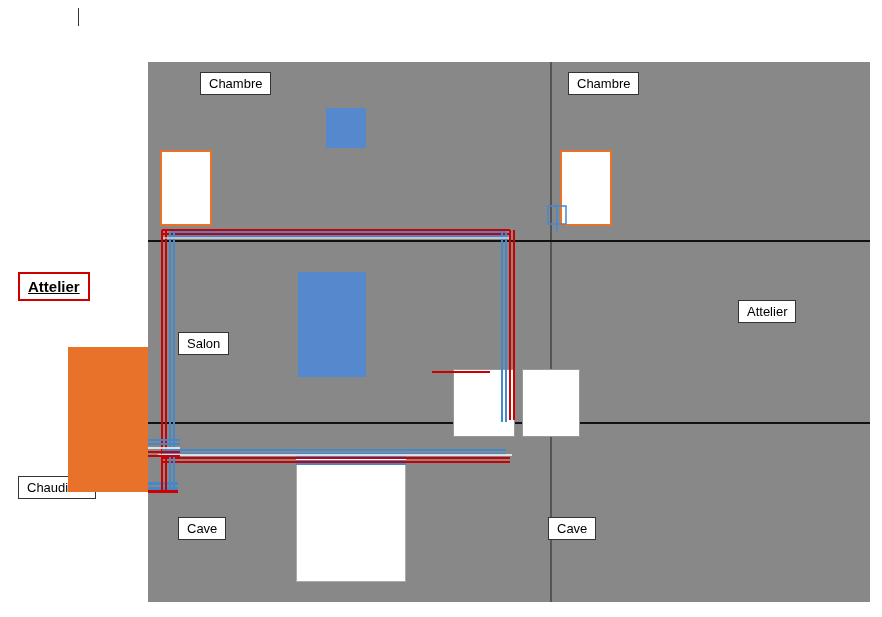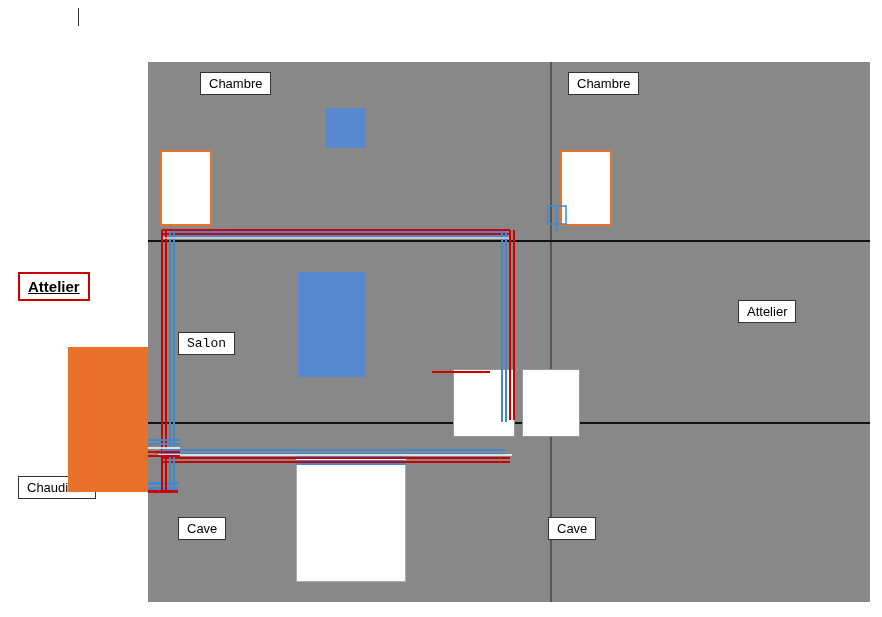--- a/index.html
+++ b/index.html
@@ -147,21 +147,21 @@
   <div class="room-label" style="left:420px;top:10px;">
     <span>Chambre</span>
   </div>
 
   <div class="obj" style="left:178px;top:46px;width:40px;height:40px;background:#5588cc;"></div>
 
   <div class="obj" style="left:12px;top:88px;width:52px;height:76px;background:white;border:2px solid #e8722a;"></div>
 
   <div class="obj" style="left:412px;top:88px;width:52px;height:76px;background:white;border:2px solid #e8722a;"></div>
 
-  <div class="room-label" style="left:30px;top:270px;font-family:Liberation Mono, monospace;">
+  <div class="room-label" style="left:30px;top:270px;">
     <span>Salon</span>
   </div>
 
   <div class="room-label" style="left:590px;top:238px;">
     <span>Attelier</span>
   </div>
 
   <div class="obj" style="left:150px;top:210px;width:68px;height:105px;background:#5588cc;"></div>
 
   <div class="obj" style="left:305px;top:307px;width:62px;height:68px;background:white;border:1px solid #999;"></div>

